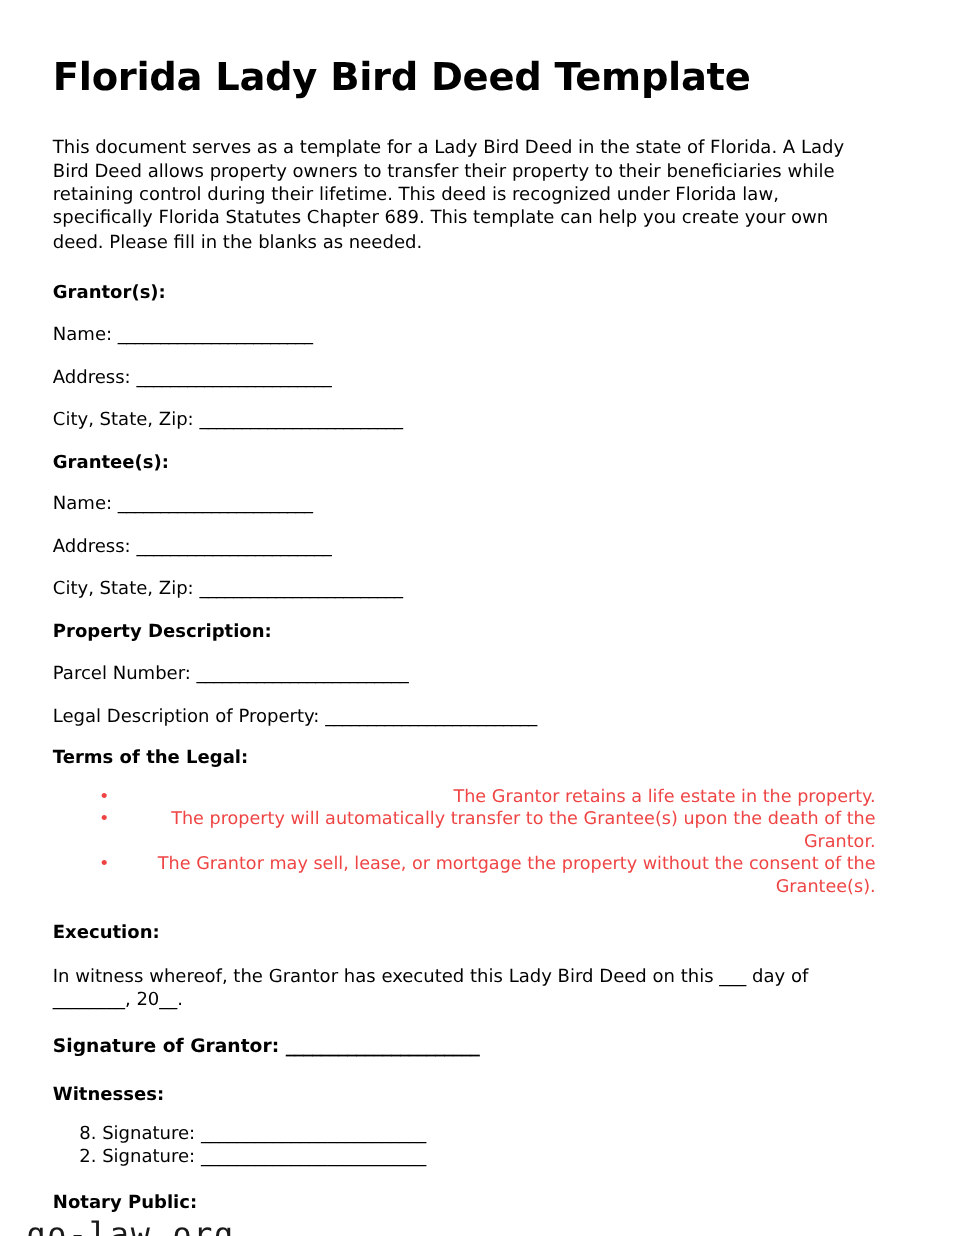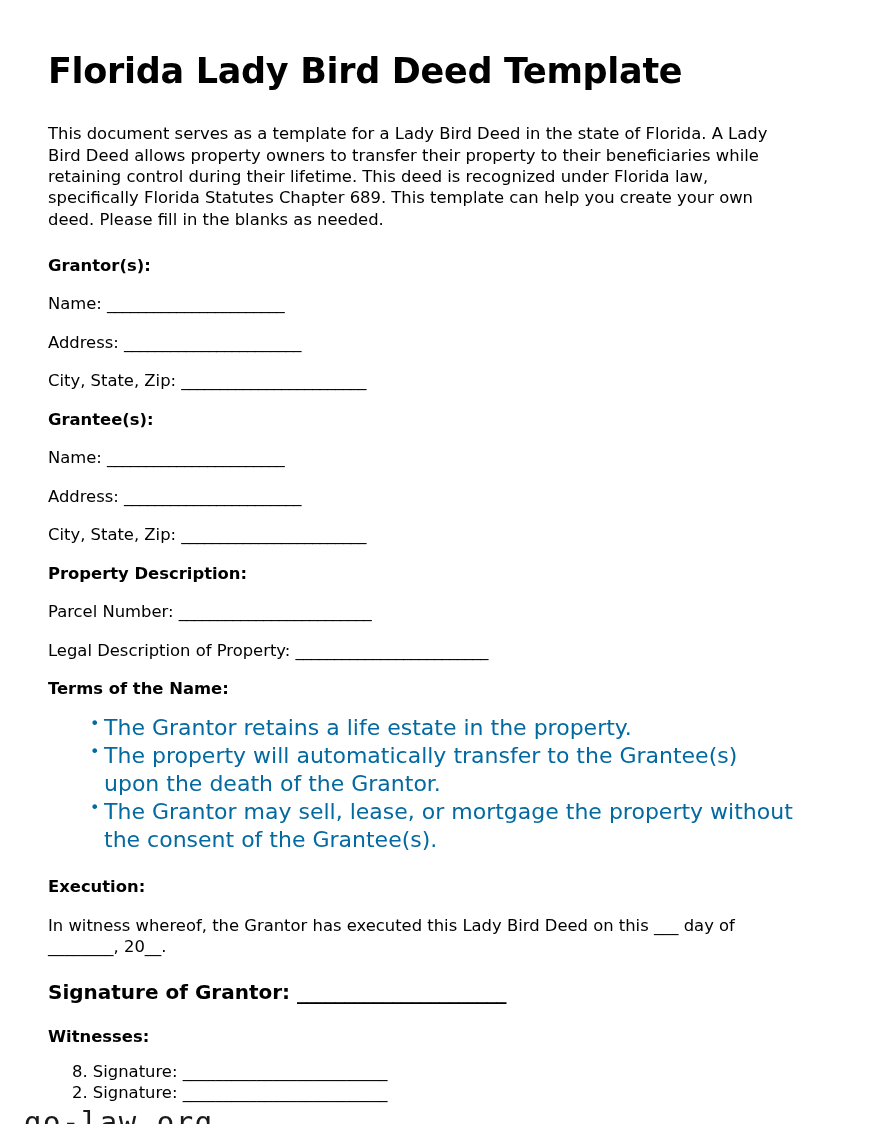--- a/index.html
+++ b/index.html
@@ -68,46 +68,47 @@
   .blank {
     letter-spacing: -0.5px;
   }
 
   .bullets {
     margin: 0 0 22px 0;
     padding: 0 0 0 42px;
     list-style: none;
   }
   .bullets li {
-    font-size: 22px;
+    font-size: 16px;
     line-height: 1.28;
     margin: 0 0 0 0;
-    color: #0369a1;
+    color: #ef4444;
     position: relative;
     padding-left: 14px;
+    text-align: right;
   }
   .bullets li::before {
     content: "\2022";
     position: absolute;
     left: 0;
     top: 0;
     font-size: 16px;
     line-height: 1.28;
   }
 
   .exec-para {
     font-size: 16.4px;
     line-height: 1.30;
     margin: 0 0 22px 0;
     color: #000;
     width: 730px;
   }
 
   .sig-grantor {
-    font-size: 20px;
+    font-size: 17px;
     font-weight: bold;
     line-height: 1.25;
     margin: 0 0 22px 0;
     color: #000;
     white-space: pre;
   }
 
   .witness-list {
     margin: 0 0 22px 0;
     padding: 0 0 0 24px;
@@ -165,21 +166,21 @@
     <div class="field-line"><span>Address: </span><span class="blank">_______________________</span></div>
 
     <div class="field-line"><span>City, State, Zip: </span><span class="blank">________________________</span></div>
 
     <div class="section-heading">Property Description:</div>
 
     <div class="field-line"><span>Parcel Number: </span><span class="blank">_________________________</span></div>
 
     <div class="field-line"><span>Legal Description of Property: </span><span class="blank">_________________________</span></div>
 
-    <div class="section-heading heading-tight">Terms of the Name:</div>
+    <div class="section-heading heading-tight">Terms of the Legal:</div>
 
     <ul class="bullets">
       <li>The Grantor retains a life estate in the property.</li>
       <li>The property will automatically transfer to the Grantee(s) upon the death of the Grantor.</li>
       <li>The Grantor may sell, lease, or mortgage the property without the consent of the Grantee(s).</li>
     </ul>
 
     <div class="section-heading">Execution:</div>
 
     <p class="exec-para">In witness whereof, the Grantor has executed this Lady Bird Deed on this ___ day of ________, 20__.</p>

